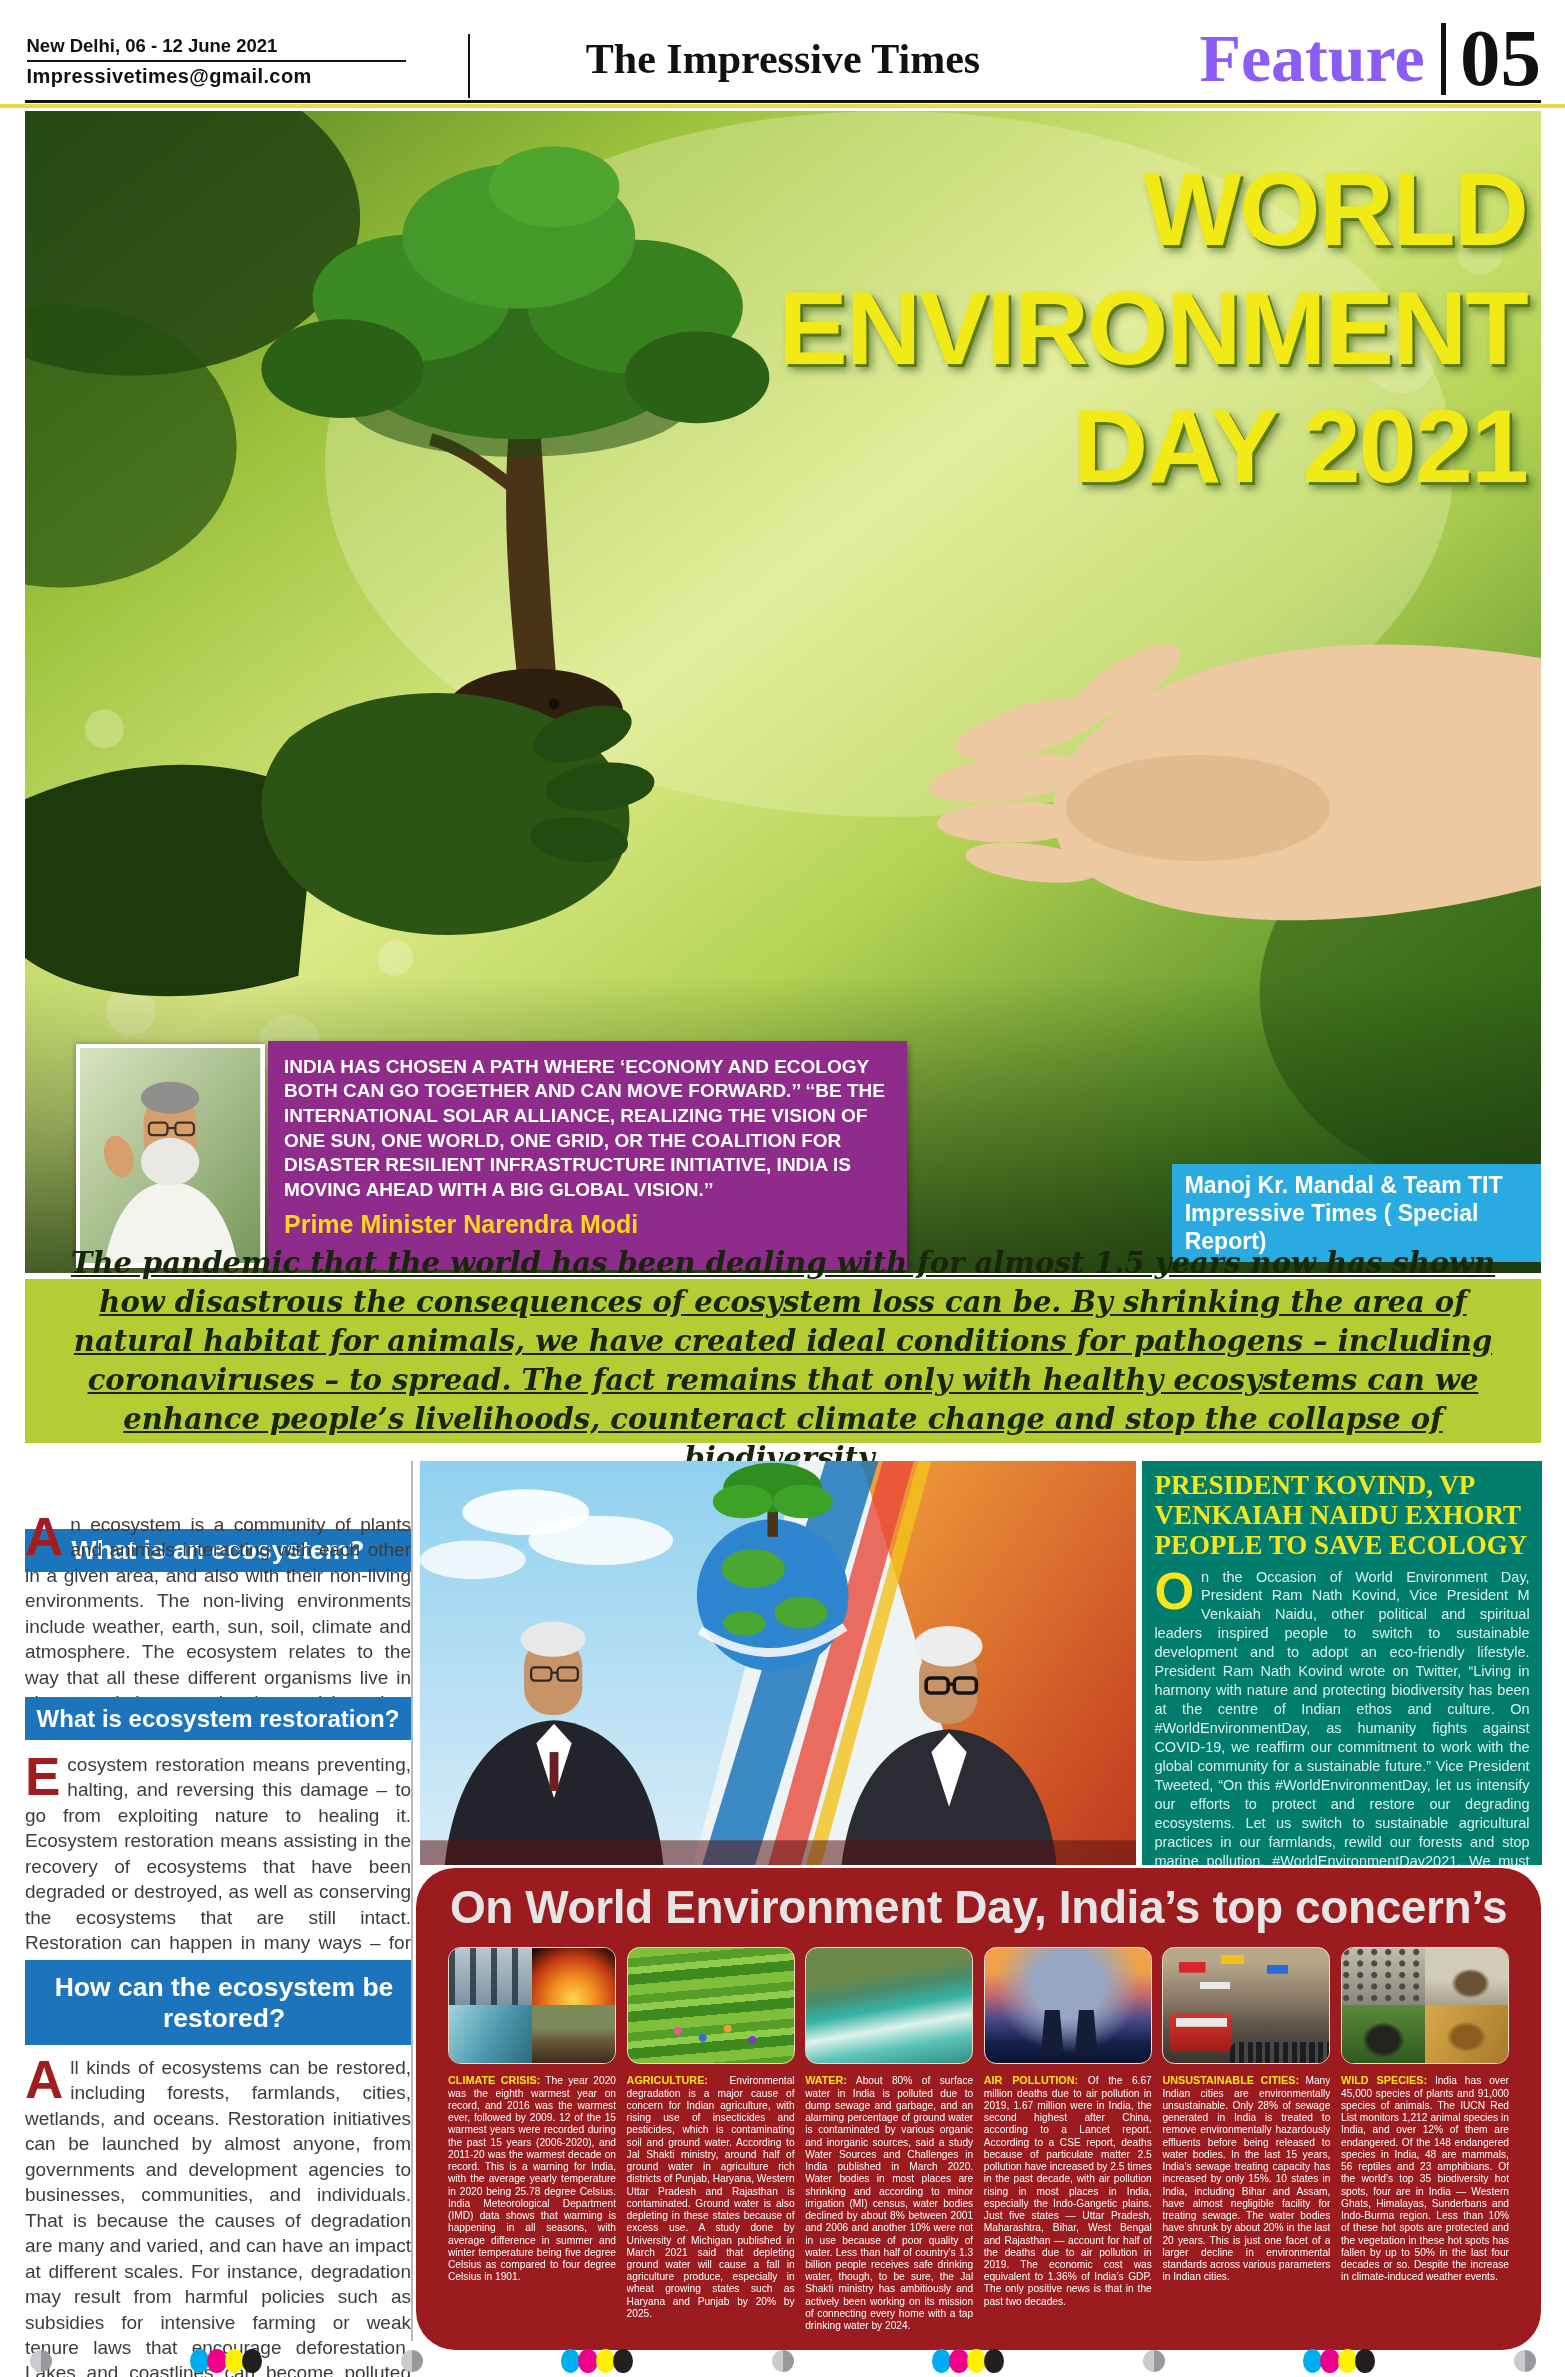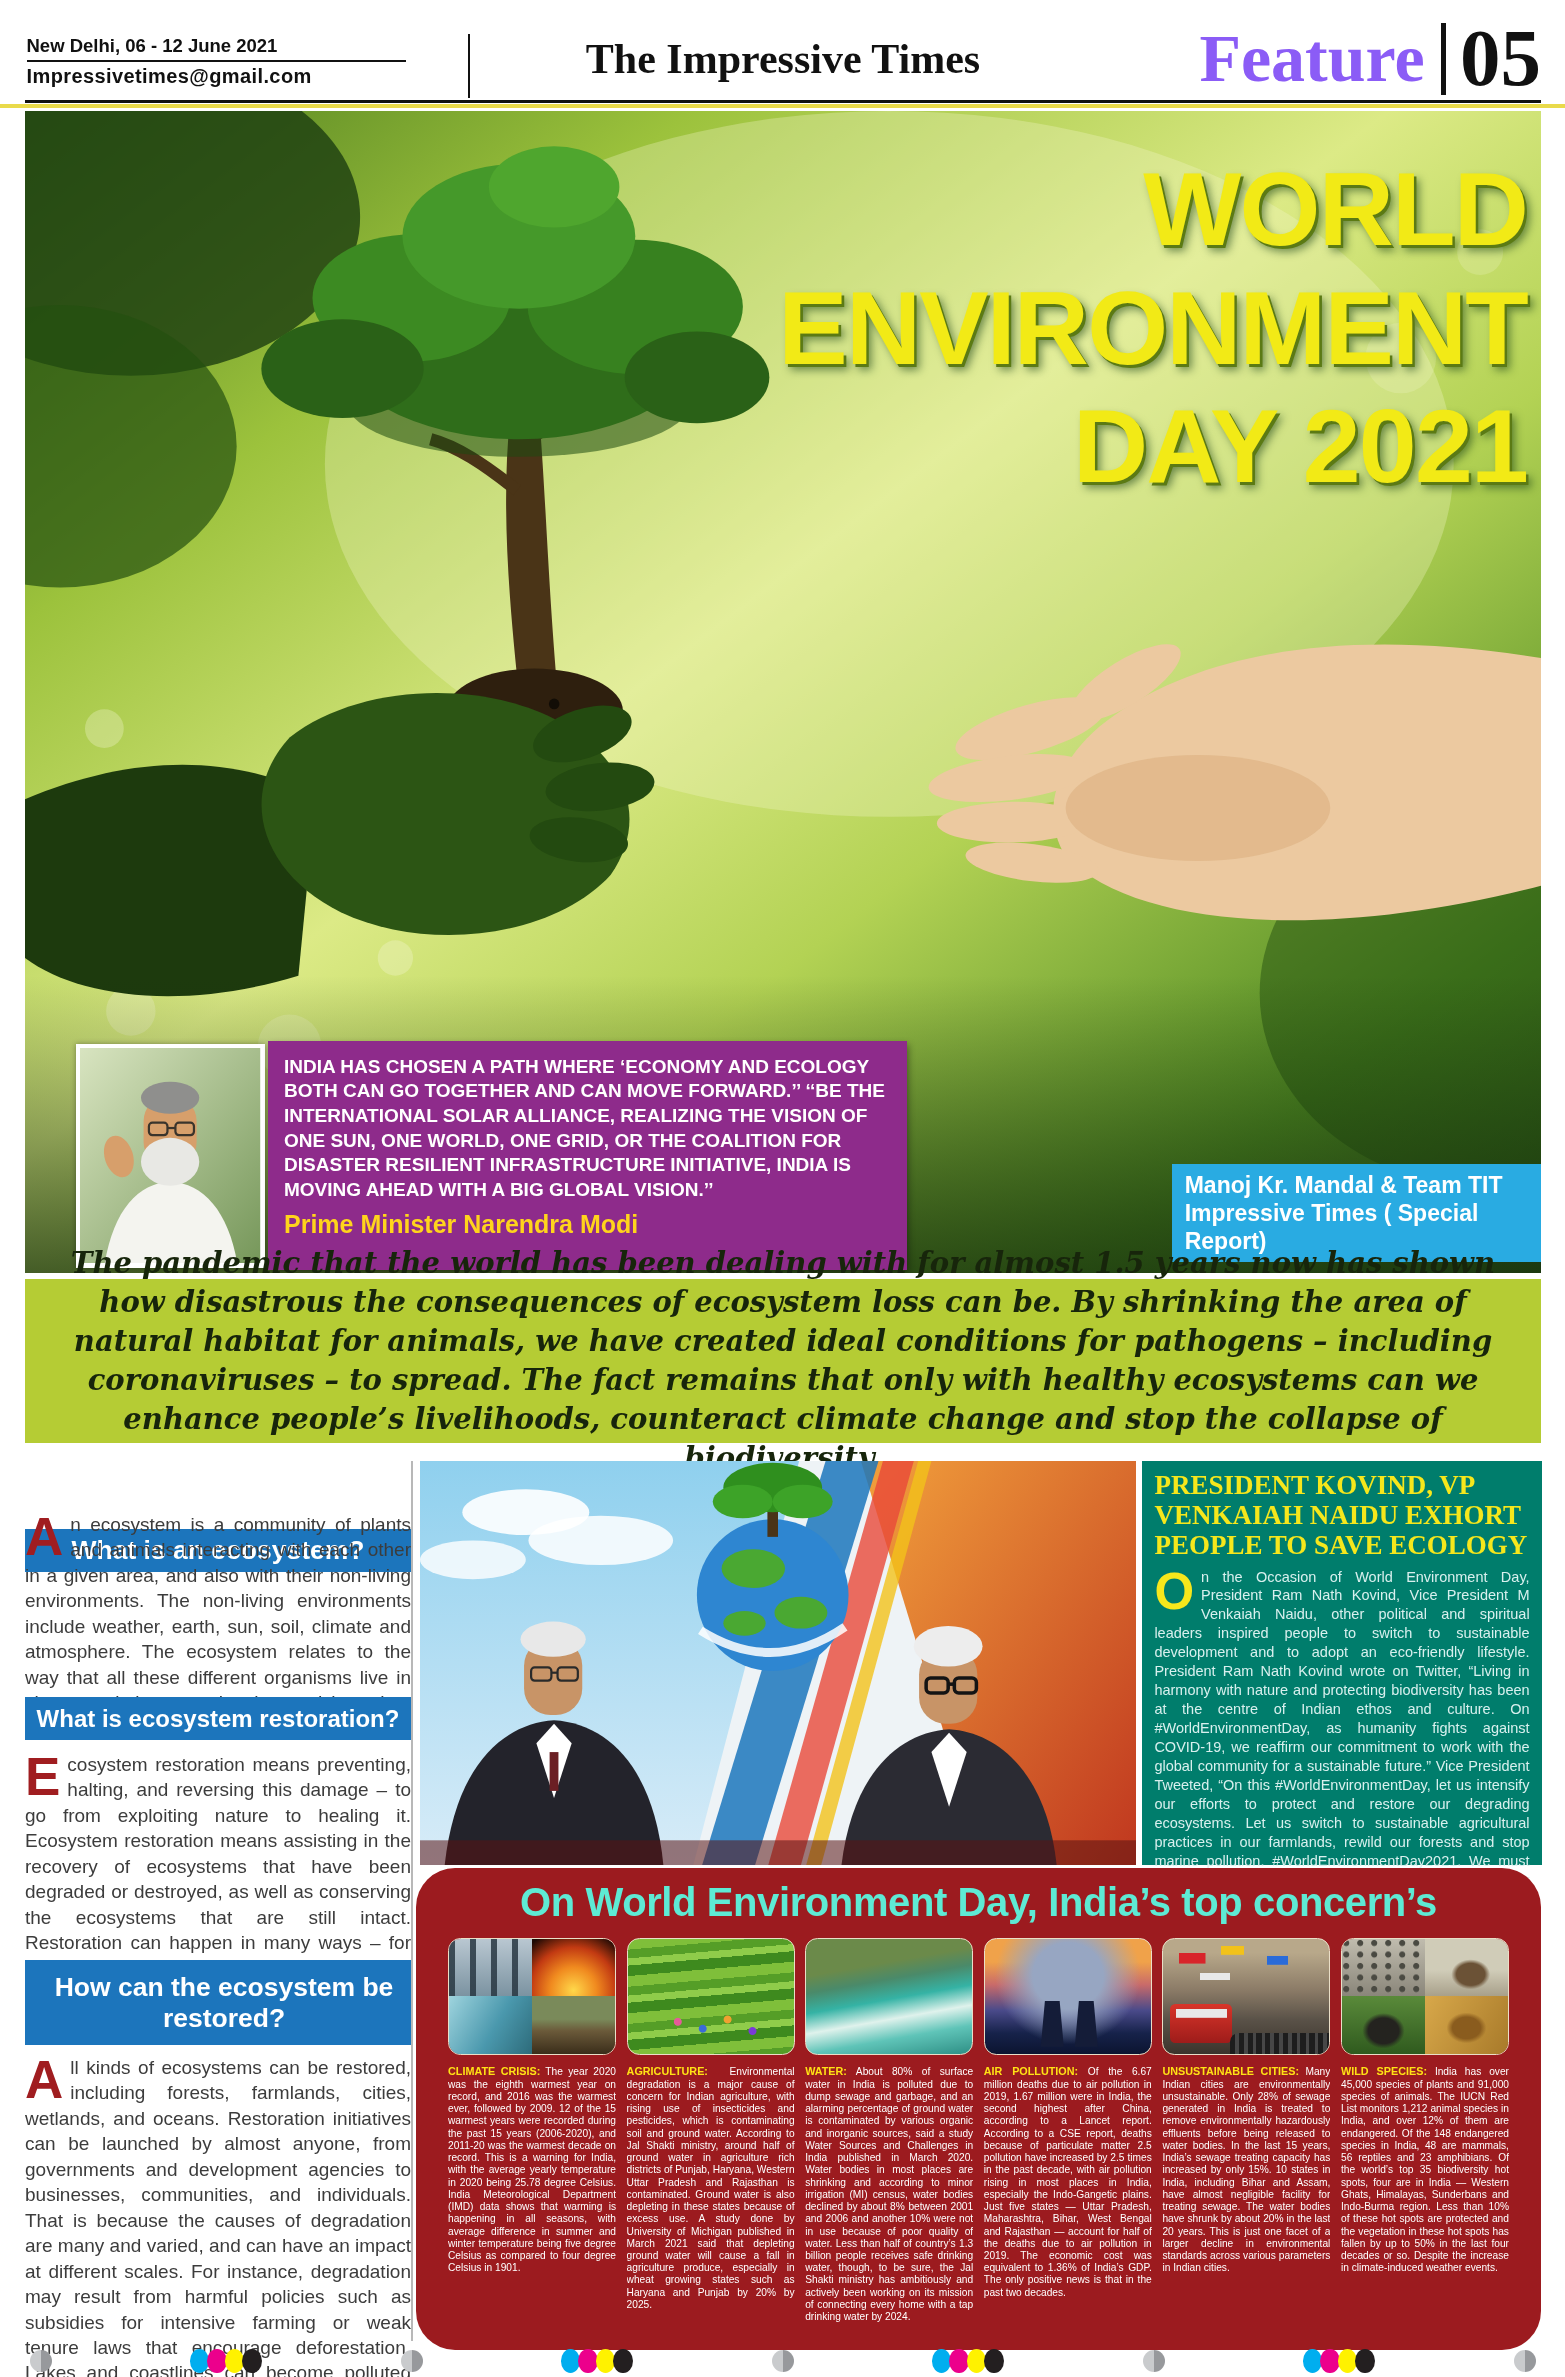--- a/index.html
+++ b/index.html
@@ -36,21 +36,21 @@
     background:#8E2B8B; padding:14px 16px 8.8px 16px; box-shadow:1.8px 2.6px 7px rgba(0,0,0,.4); }
   .quote-text { color:#fff; font-weight:bold; font-size:19px; line-height:1.3; }
   .quote-attr { color:#FFD41C; font-weight:bold; font-size:25px; margin-top:7px; }
   .credit-box { position:absolute; right:-5.3px; bottom:10.6px; width:374px;
     background:#29ABE2; color:#fff; font-weight:bold; font-size:23px; line-height:1.22; padding:7px 12.4px; }
 
   
   .intro { position:absolute; left:25px; top:1279px; width:1516px; height:164px;
     background:#B5CC34; display:flex; align-items:center; justify-content:center; }
   .intro p { font-family:"DejaVu Serif", serif; font-style:italic; font-weight:bold;
-    font-size:29px; line-height:1.34; color:#17250b; text-align:center; padding:0 23px; }
+    font-size:29px; line-height:1.34; color:#17250b; text-align:center; padding:0 23px;text-decoration:underline; }
 
   
   .blue-bar { position:absolute; left:25px; width:386px; height:43px; background:#1C75BC;
     color:#fff; font-weight:bold; display:flex; align-items:center; justify-content:center; text-align:center; }
   #h-eco { top:1529px; font-size:26.5px; }
   #h-res { top:1697px; font-size:24px; }
   #h-how { top:1960px; height:85px; font-size:26.5px; line-height:1.15;padding-left:12px; }
   .colbody { position:absolute; left:25px; width:386px; color:#3c3c3c;
     font-size:19px; line-height:1.34; text-align:justify; }
   #b-eco { top:1512px; height:176px; }
@@ -68,21 +68,21 @@
   
   .teal-box { position:absolute; left:1142px; top:1461px; width:400px; height:404px;
     background:#007D6C; padding:8.8px 12.4px; }
   .teal-box h2 { font-family:"Liberation Serif", serif; font-weight:bold; font-size:27px;
     line-height:1.12; color:#F6E71C; margin-bottom:7px; }
   .teal-box .tbody { color:#d8f0ee; font-size:14.5px; line-height:1.31; text-align:justify; }
 
   
   .red-box { position:absolute; left:416px; top:1868px; width:1125px; height:482px;
     background:#9C1B1F; border-radius:39px; padding:8.8px 32px 0 32px; }
-  .concerns-title { text-align:center; font-size:40px; font-weight:bold; color:#5eead4;
+  .concerns-title { text-align:center; font-size:46px; font-weight:bold; color:#e5e5e5;
     letter-spacing:-0.4px; margin:3.5px 0 12.4px 0; }
   .thumbs { display:flex; justify-content:space-between; height:119px; }
   .thumb { width:168px; height:117px; border:1.8px solid #eadfc8; border-radius:12.4px;
     overflow:hidden; position:relative; }
   .quad { position:absolute; width:50%; height:50%; }
   .q-tl{left:0;top:0;} .q-tr{right:0;top:0;} .q-bl{left:0;bottom:0;} .q-br{right:0;bottom:0;}
   .pp   { background:repeating-linear-gradient(90deg, rgba(40,55,66,.85) 0 6.2px, transparent 6.2px 21px), linear-gradient(180deg,#b9c7d1,#7b93a1); }
   .fire { background:radial-gradient(circle at 50% 90%, #ffd84a, #f08a1f 35%, #c23a12 65%, #1d0a05 95%); }
   .trash{ background:linear-gradient(120deg,#9fd4de,#4a98ad 55%,#2d6b7a); }
   .dry  { background:linear-gradient(180deg,#7a8a5a 0 40%,#6b5a3a 60%,#3a2d1a); }

